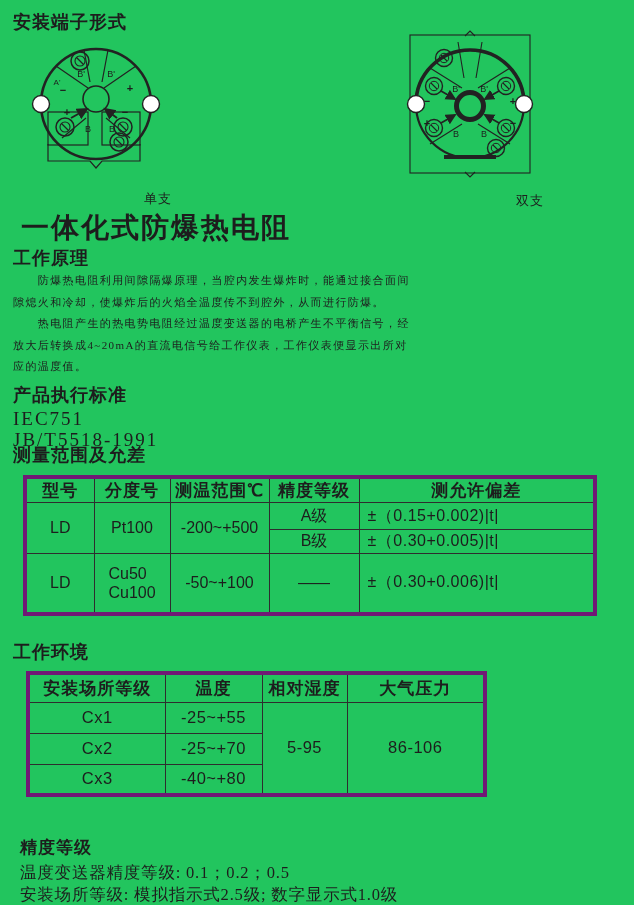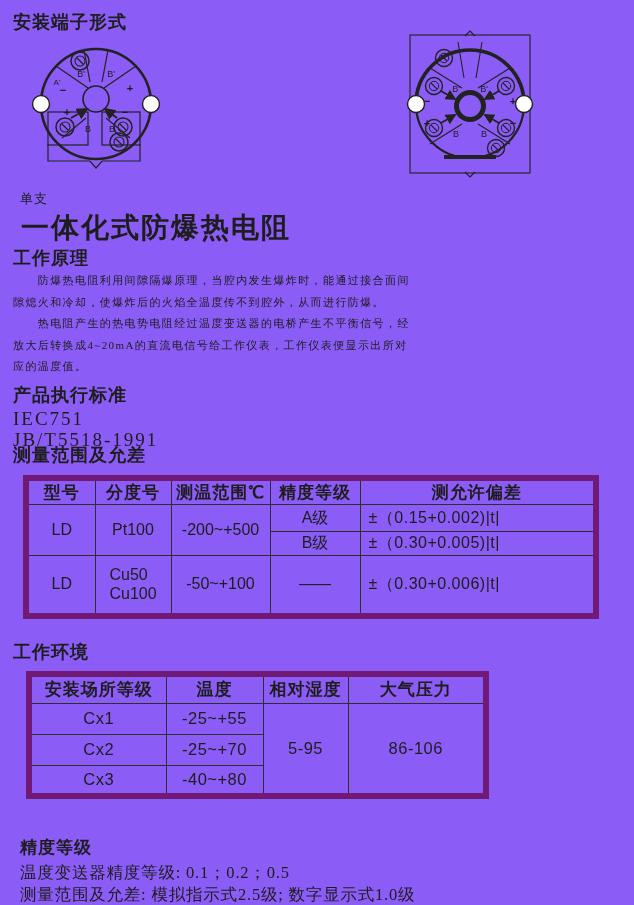--- a/index.html
+++ b/index.html
@@ -1,18 +1,18 @@
 <!DOCTYPE html>
 <html><head>
 <meta charset="utf-8">
 <style>
   html,body{margin:0;padding:0;background:#e8e8e8;}
   .page{
     position:relative;width:634px;height:905px;margin:0 auto;
-    background:#8b5cf6;color:#1d1d1d;
+    background:#22c55e;color:#1d1d1d;
     font-family:"Liberation Serif", serif;
     overflow:hidden;
   }
   .abs{position:absolute;}
   .sec-heading{
     font-size:18px;font-weight:600;letter-spacing:1px;white-space:nowrap;
   }
   .doc-title{
     font-family:"Liberation Sans", sans-serif;
     font-size:28px;font-weight:bold;letter-spacing:2px;margin:8px;white-space:nowrap;
@@ -22,29 +22,29 @@
     white-space:pre-line;
   }
   .std-line{
     font-size:19px;line-height:20.5px;letter-spacing:2px;margin:0;white-space:nowrap;
   }
   .acc-line{
     font-size:16.5px;line-height:22px;letter-spacing:0.8px;margin:0;white-space:nowrap;
   }
   figure{margin:0;}
   figcaption{
-    text-align:left;
+    text-align:right;
     font-family:"Liberation Sans", sans-serif;
     font-size:13px;letter-spacing:1px;
   }
   .fig-single figcaption{margin-top:12px;}
   .fig-double figcaption{margin-top:8px;}
 
   table{border-collapse:collapse;table-layout:fixed;}
-  .dtable{border:6px solid #701a75;}
+  .dtable{border:4px solid #701a75;}
   .dtable th,.dtable td{
     border:1.4px solid #2e2e2e;padding:0;text-align:center;vertical-align:middle;
   }
   .dtable th{
     font-family:"Liberation Serif", serif;
     font-size:17px;font-weight:600;letter-spacing:1px;
   }
   .dtable td{
     font-family:"Liberation Sans", sans-serif;
     font-size:16px;
@@ -193,20 +193,21 @@
       </g>
       <text class="lbl" x="60" y="62" text-anchor="middle">B'</text>
       <text class="lbl" x="88" y="62" text-anchor="middle">B'</text>
       <text class="sgn" x="31" y="75" text-anchor="middle">−</text>
       <text class="sgn" x="31" y="97" text-anchor="middle">+</text>
       <text class="sgn" x="117" y="75" text-anchor="middle">+</text>
       <text class="sgn" x="117" y="97" text-anchor="middle">−</text>
       <text class="lbl" x="60" y="107" text-anchor="middle">B</text>
       <text class="lbl" x="88" y="107" text-anchor="middle">B</text>
     </svg>
+    <figcaption>双支</figcaption>
   </figure>
 
   <h1 class="abs doc-title" style="left:13px;top:201px;">一体化式防爆热电阻</h1>
 
   <section class="abs" style="left:13px;top:246px;width:615px;">
     <div class="sec-heading">工作原理</div>
     <p class="body-par">　　防爆热电阻利用间隙隔爆原理，当腔内发生爆炸时，能通过接合面间
 隙熄火和冷却，使爆炸后的火焰全温度传不到腔外，从而进行防爆。</p>
     <p class="body-par">　　热电阻产生的热电势电阻经过温度变送器的电桥产生不平衡信号，经
 放大后转换成4~20mA的直流电信号给工作仪表，工作仪表便显示出所对
@@ -288,16 +289,16 @@
     <tr class="r">
       <td>Cx3</td>
       <td>-40~+80</td>
     </tr>
   </tbody>
     </table>
 
   <section class="abs" style="left:20px;top:836px;">
     <div class="sec-heading" style="font-size:17px;margin-bottom:3px;">精度等级</div>
     <p class="acc-line">温度变送器精度等级: 0.1；0.2；0.5</p>
-    <p class="acc-line">测量范围及允差: 模拟指示式2.5级; 数字显示式1.0级</p>
+    <p class="acc-line">安装场所等级: 模拟指示式2.5级; 数字显示式1.0级</p>
   </section>
 
 </div>
 
 </body></html>

